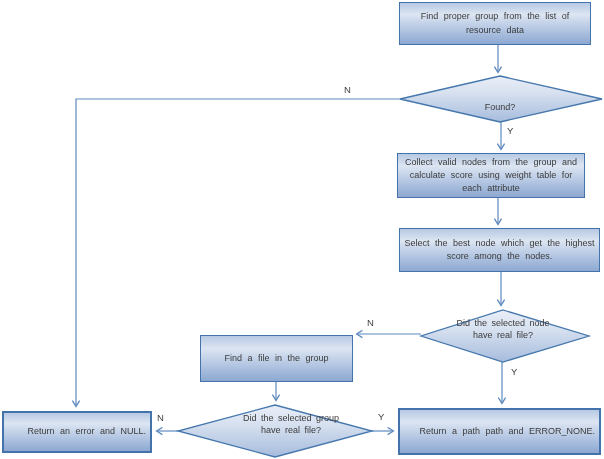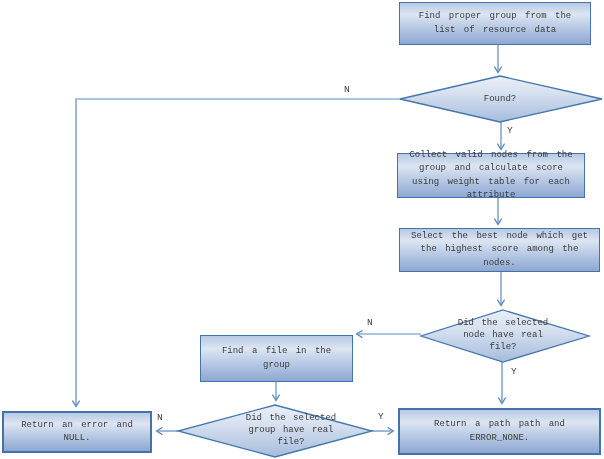--- a/index.html
+++ b/index.html
@@ -1,33 +1,33 @@
 <!DOCTYPE html>
 <html><head>
 <meta charset="utf-8">
 <style>
   html,body{margin:0;padding:0;background:#fff;}
   #canvas{
     position:relative;width:604px;height:459px;background:#ffffff;
-    font-family:Liberation Mono, monospace;
+    font-family:Liberation Sans, sans-serif;
     overflow:hidden;
   }
   #shapes{position:absolute;left:0;top:0;width:604px;height:459px;}
   .box{
     position:absolute;
     box-sizing:border-box;
     border:1.4px solid #4373aa;
     background:linear-gradient(180deg,#b7c9e3 0%,#dce5f2 28%,#c3d2e8 50%,#adc1e0 70%,#8da8d1 100%);
     display:flex;align-items:center;justify-content:center;
     text-align:center;
     font-size:9px;line-height:1.45;color:#3b3b3b;
     word-spacing:3px;
     padding:2px 4px;
   }
-  .box--thick{border-width:2px;}
+  .box--thick{border-width:2px;justify-content:flex-end;}
   .dtext{
     position:absolute;
     text-align:center;
     font-size:9px;line-height:1.35;color:#3b3b3b;
     word-spacing:2px;
     pointer-events:none;
   }
   .elabel{
     position:absolute;
     font-size:9.5px;color:#3f3f3f;
@@ -87,21 +87,21 @@
   </div>
 
   <div class="box box--thick" style="left:2px;top:411px;width:150px;height:42px;">
     <span>Return an error and NULL.</span>
   </div>
 
   <div class="box box--thick" style="left:398px;top:408px;width:203px;height:47px;">
     <span>Return a path path and ERROR_NONE.</span>
   </div>
 
-  <div class="dtext" style="left:430px;top:93px;width:140px;text-align:center;">Found?</div>
+  <div class="dtext" style="left:430px;top:101px;width:140px;text-align:center;">Found?</div>
 
   <div class="dtext" style="left:453px;top:317px;width:100px;">Did the selected node have real file?</div>
 
   <div class="dtext" style="left:241px;top:412px;width:100px;">Did the selected group have real file?</div>
 
   <span class="elabel" style="left:344px;top:84px;">N</span>
   <span class="elabel" style="left:507px;top:125px;">Y</span>
   <span class="elabel" style="left:367px;top:317px;">N</span>
   <span class="elabel" style="left:511px;top:366px;">Y</span>
   <span class="elabel" style="left:157px;top:412px;">N</span>

